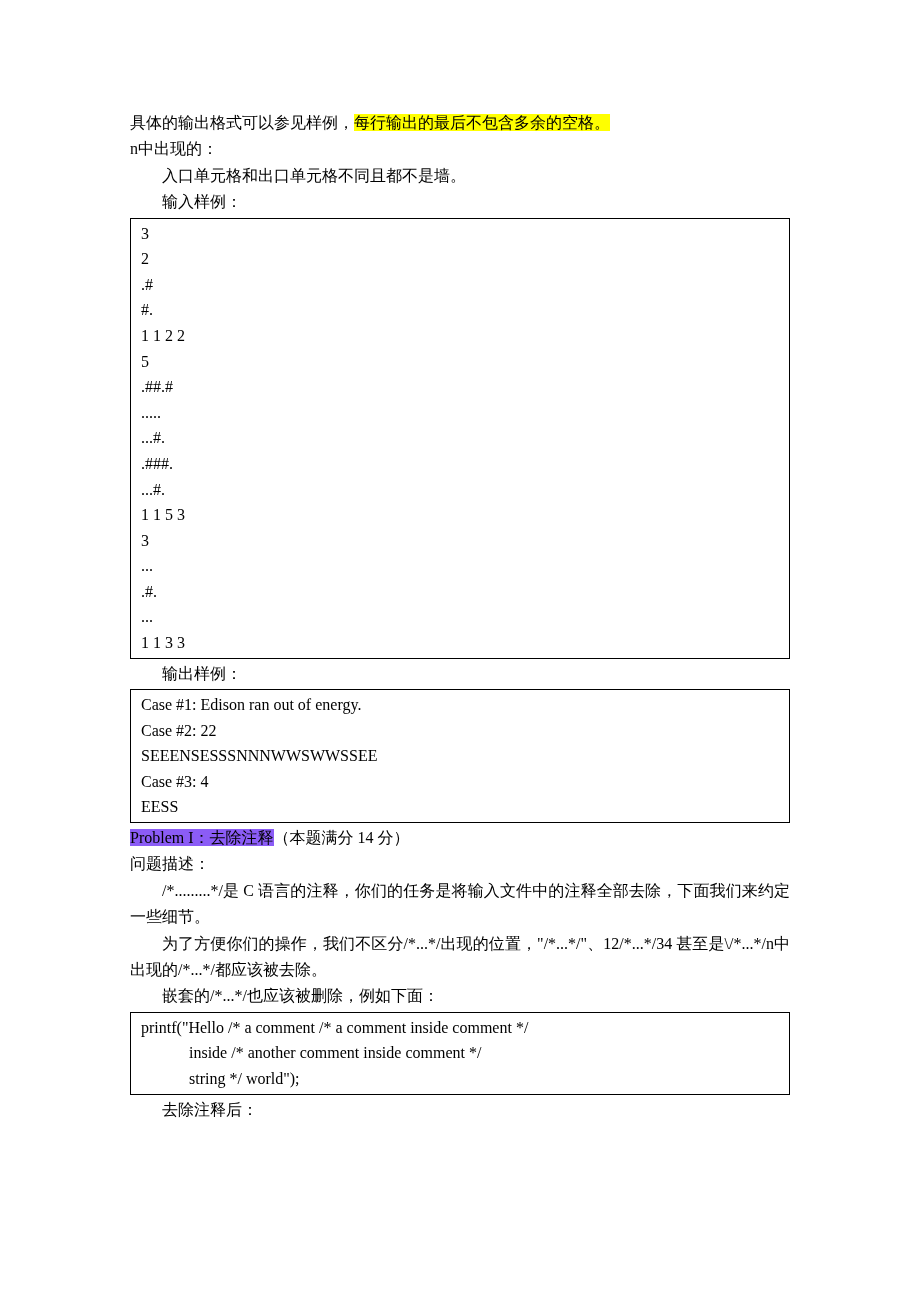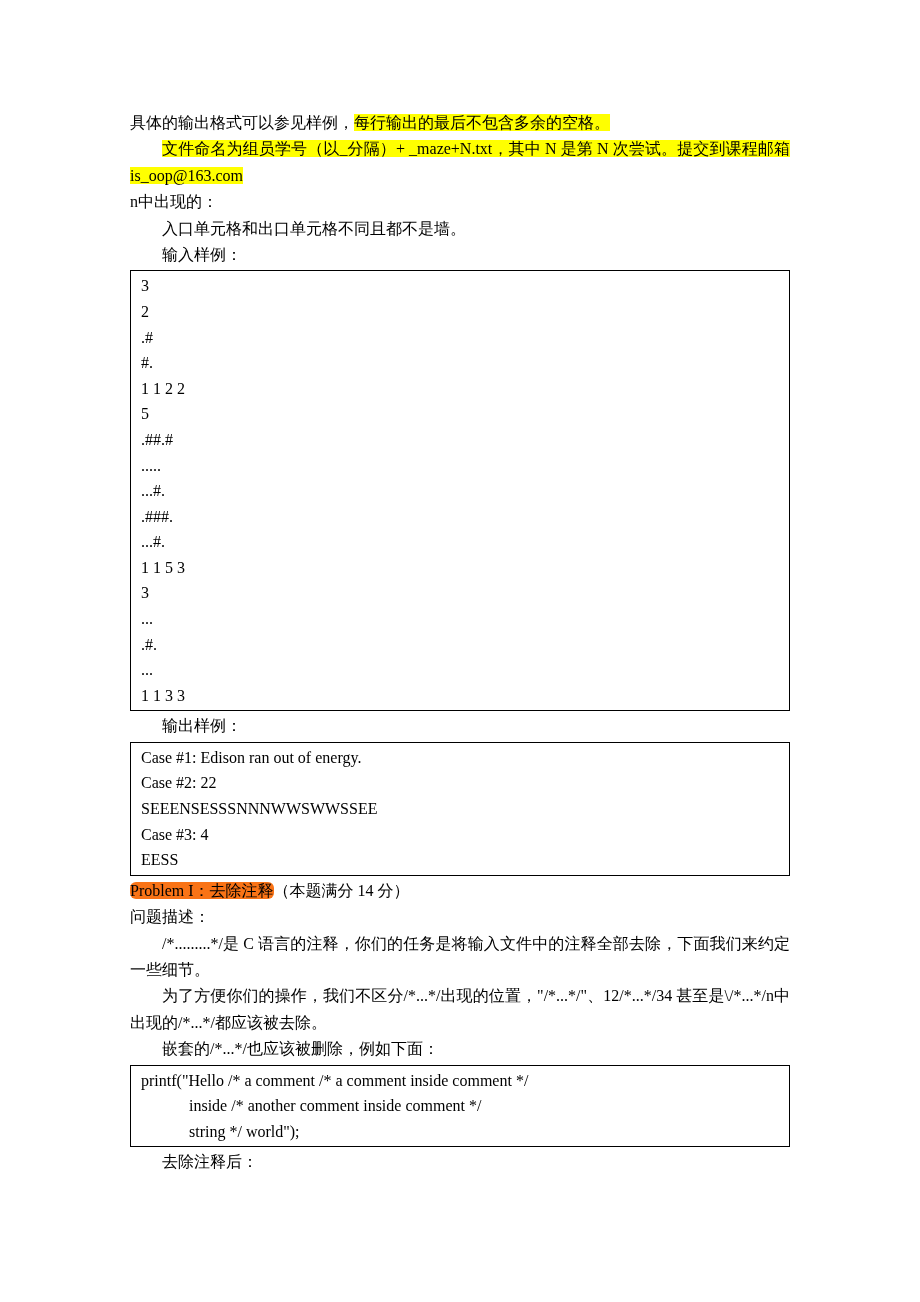--- a/index.html
+++ b/index.html
@@ -18,22 +18,21 @@
   }
   .para {
     margin: 0;
     text-align: justify;
   }
   .hl {
     background: #ffff00;
     margin-top: 20px;
   }
   .grayhl {
-    background: #f97316;
-    border-radius: 6px;
+    background: #8b5cf6;
   }
   .box {
     border: 1px solid #000;
     padding: 2px 10px;
     margin: 2px 0;
   }
   .box pre {
     margin: 0;
     font-family: "SimSun", "宋体", "Times New Roman", serif;
     font-size: 16px;
@@ -54,23 +53,20 @@
 </style>
 </head>
 <body>
 
 <div class="page">
 
   <p class="para">
     <span>具体的输出格式可以参见样例，</span><span class="hl">每行输出的最后不包含多余的空格。</span>
   </p>
 
-  <p class="para indent">
-    <span class="hl">文件命名为组员学号（以_分隔）+ _maze+N.txt，其中 N 是第 N 次尝试。提交到课程邮箱 is_oop@163.com</span>
-  </p>
 
   <p class="para">n中出现的：</p>
 
 
   <p class="para indent">入口单元格和出口单元格不同且都不是墙。</p>
 
   <p class="para indent">输入样例：</p>
 
   <div class="box">
     <pre>3

